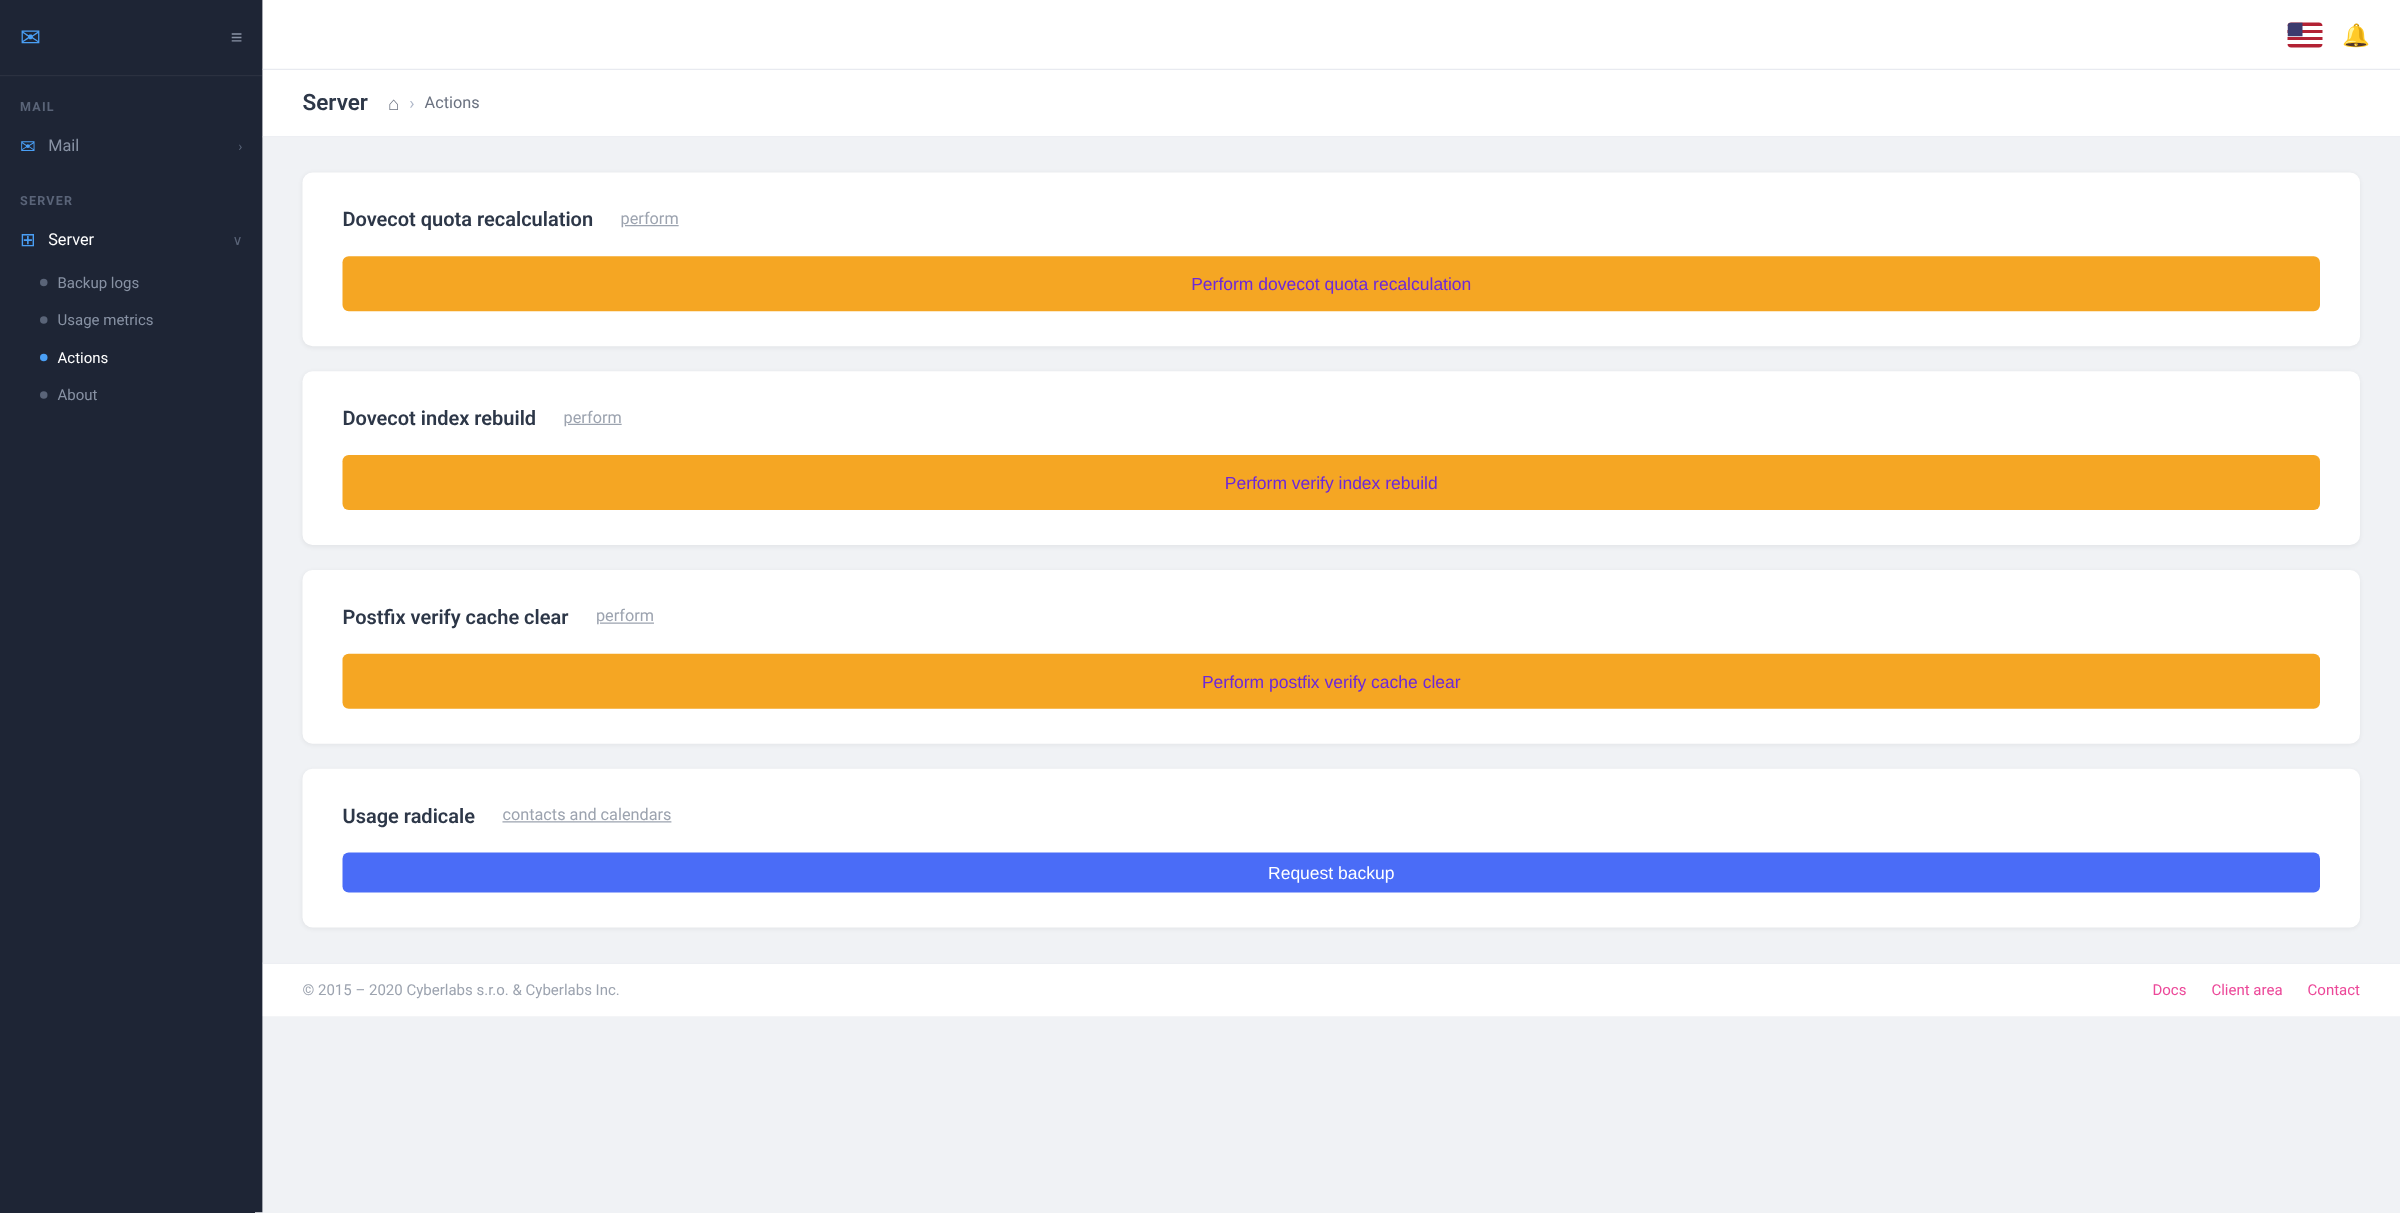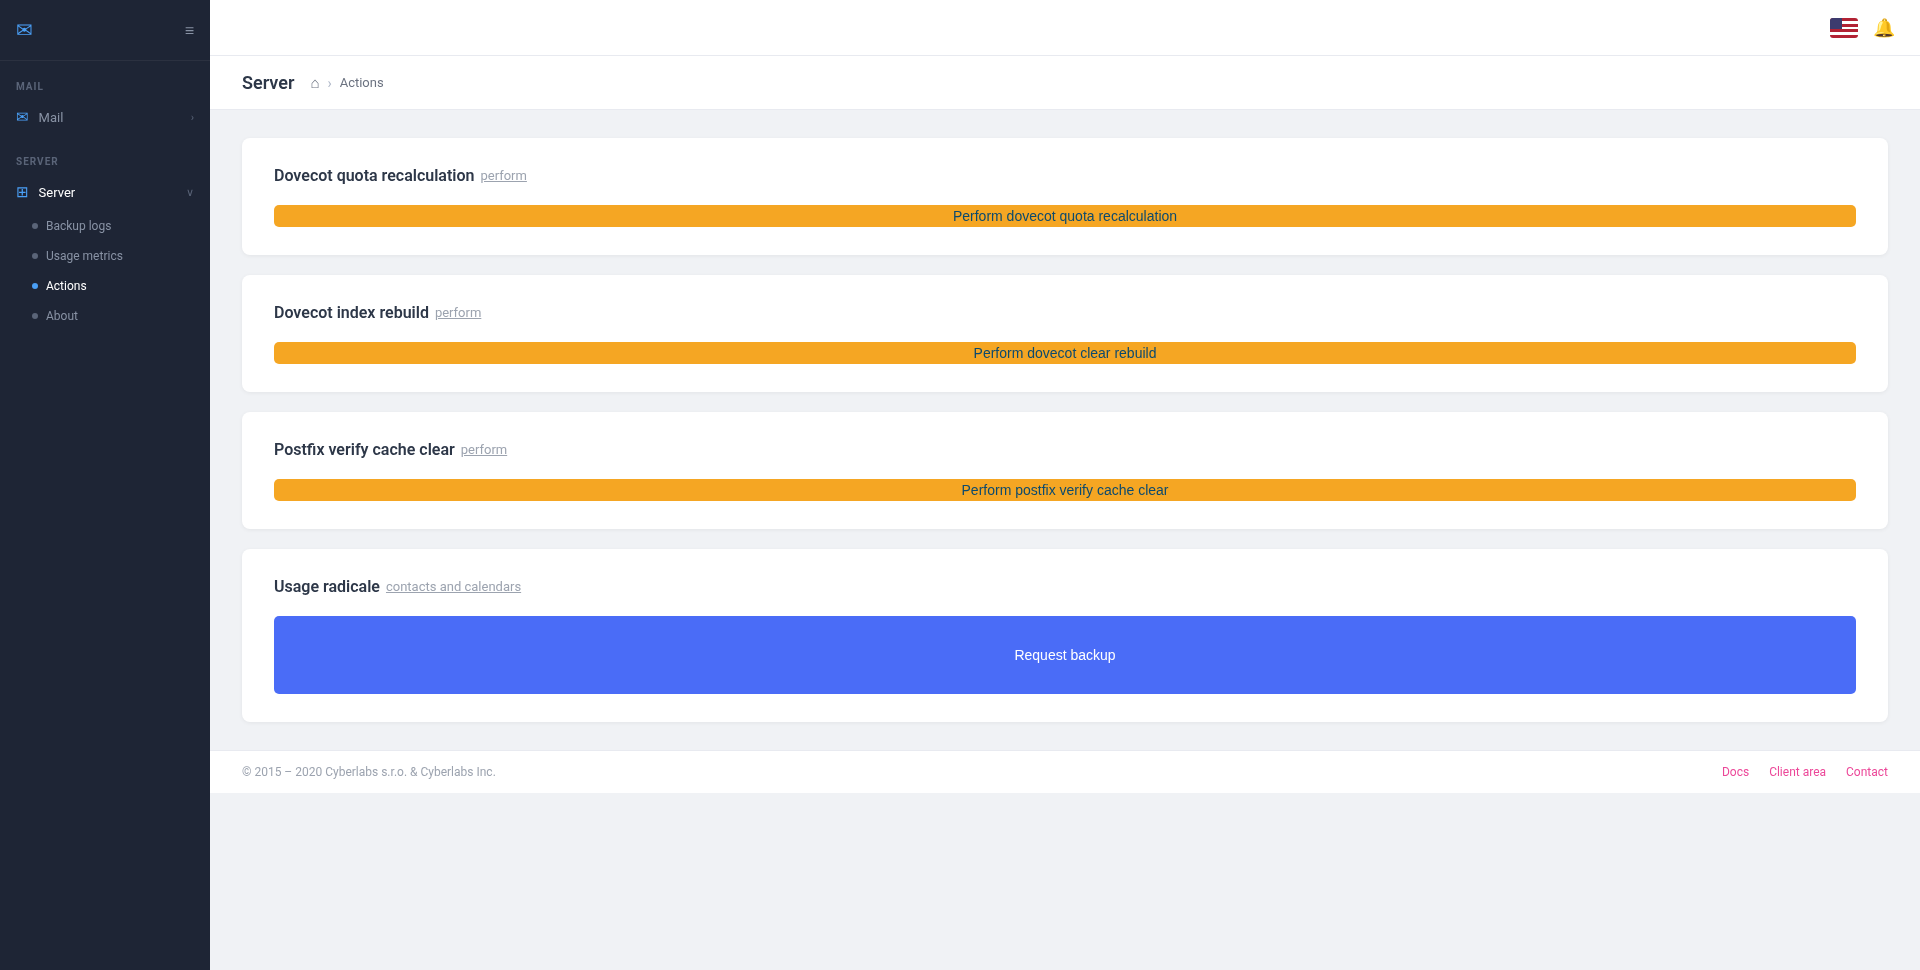--- a/index.html
+++ b/index.html
@@ -185,48 +185,48 @@
       line-height: 1.5;
     }
 
     .action-card-title {
       font-size: 16px;
       font-weight: 600;
       color: #2d3748;
       margin-bottom: 20px;
       display: flex;
       align-items: center;
-      gap: 6px;
+      gap: 22px;
     }
     .action-card-title .subtitle {
       font-size: 13px;
       font-weight: 400;
       color: #9ca3af;
       text-decoration: underline;
     }
 
     .btn-yellow {
       display: block;
       width: 100%;
-      padding: 3px;
+      padding: 14px;
       background: #f5a623;
       border: none;
       border-radius: 5px;
-      color: #0c4a6e;
+      color: #6d28d9;
       font-size: 14px;
       font-weight: 500;
       cursor: pointer;
       text-align: center;
       transition: background 0.15s;
     }
 
     .btn-blue {
       display: block;
       width: 100%;
-      padding: 31px;
+      padding: 8px;
       background: #4a6cf7;
       border: none;
       border-radius: 5px;
       color: #fff;
       font-size: 14px;
       font-weight: 500;
       cursor: pointer;
       text-align: center;
       transition: background 0.15s;
     }
@@ -321,21 +321,21 @@
           <span class="subtitle">perform</span>
         </div>
         <button class="btn-yellow">Perform dovecot quota recalculation</button>
       </div>
 
       <div class="card">
         <div class="action-card-title">
           <span>Dovecot index rebuild</span>
           <span class="subtitle">perform</span>
         </div>
-        <button class="btn-yellow">Perform dovecot clear rebuild</button>
+        <button class="btn-yellow">Perform verify index rebuild</button>
       </div>
 
       <div class="card">
         <div class="action-card-title">
           <span>Postfix verify cache clear</span>
           <span class="subtitle">perform</span>
         </div>
         <button class="btn-yellow">Perform postfix verify cache clear</button>
       </div>
 

